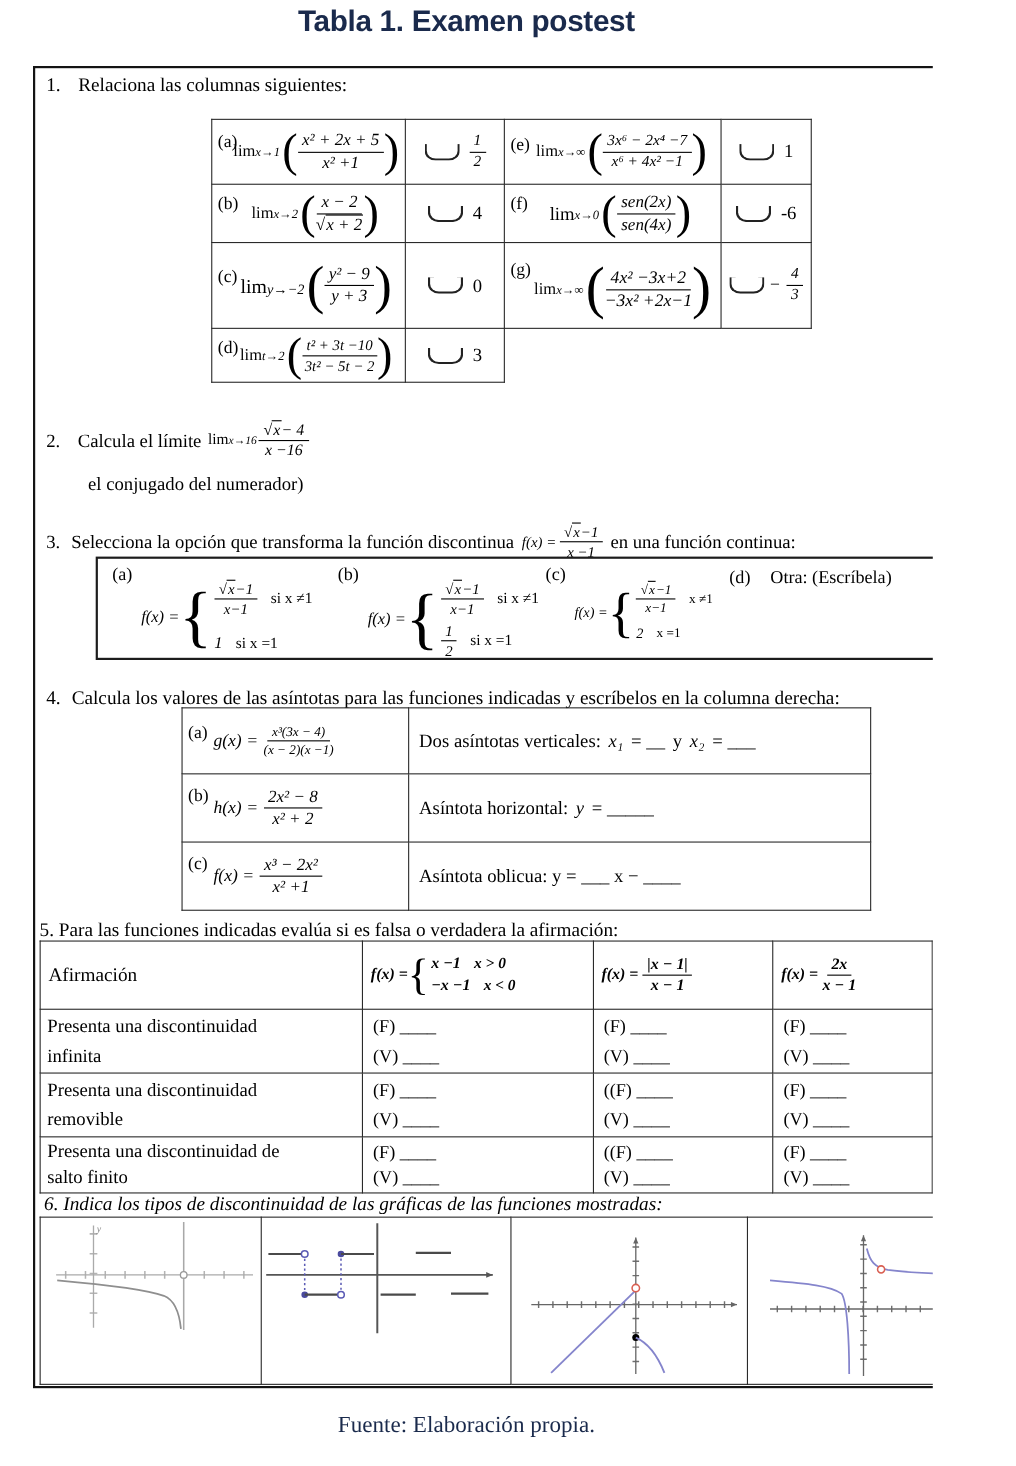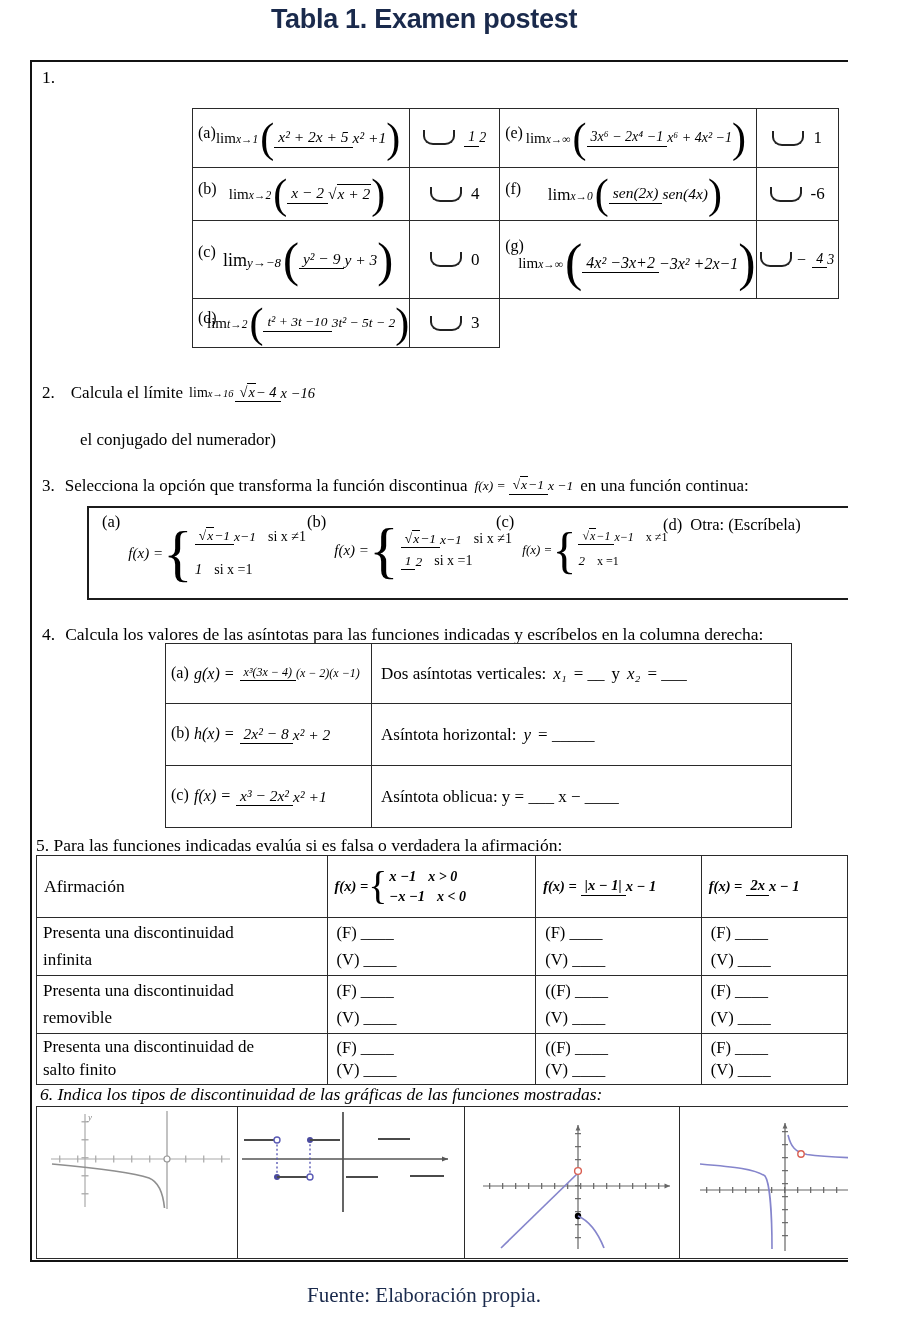--- a/index.html
+++ b/index.html
@@ -15,21 +15,21 @@
 
   .qline{font-size:17.5px;white-space:nowrap;display:flex;align-items:center;}
   .qnum{margin-right:16px;}
   .qnum.tight{margin-right:10px;}
 
   
   .mexpr{display:inline-flex;align-items:center;}
   .lim{display:inline-flex;flex-direction:row;align-items:flex-end;line-height:1;margin-right:2px;}
   .limw{font-size:15px;}
   .lims{font-size:11.5px;font-style:italic;margin-top:2px;}
-  .frac{display:inline-flex;flex-direction:row;align-items:flex-start;line-height:1.12;
+  .frac{display:inline-flex;flex-direction:column;align-items:center;line-height:1.12;
         font-style:italic;font-size:15.5px;}
   .frac .num{padding:0 4px 1px 4px;border-bottom:1.4px solid #000;white-space:nowrap;}
   .frac .den{padding-top:1px;white-space:nowrap;}
   .paren{font-size:42px;font-weight:100;line-height:0.78;transform:scaleY(1.02);
          font-style:normal;margin:0 0px;}
   .rsym{font-style:normal;}
   .rarg{border-top:1.2px solid #000;padding:0 1px;}
   .blankmark{display:inline-block;width:28px;height:13px;border:2.4px solid #222;border-top:none;
      border-radius:0 0 10px 10px / 0 0 9px 9px;vertical-align:-2px;}
   .ansval{font-size:17px;}
@@ -89,20 +89,21 @@
 <body>
 
 <div class="page">
 
   <div class="abs doc-title">Tabla 1. Examen postest</div>
 
   <div class="abs main-box"></div>
 
   <div class="abs qline" style="left:42px;top:67px;">
     <span class="qnum">1.</span>
+    <span>Relaciona las columnas siguientes:</span>
   </div>
 
   <table class="abs grid" style="left:192px;top:108px;">
     <colgroup>
         <col style="width:176px">
         <col style="width:90px">
         <col style="width:197px">
         <col style="width:82px">
       </colgroup>
     <tbody>
@@ -136,21 +137,21 @@
       <td>
             <div class="lcell-in">
         <span class="ltag">(e)</span>
         <span class="mexpr" style="margin-left:16px">
           <span class="lim">
                   <span class="limw">lim</span>
                   <span class="lims">x→∞</span>
                 </span>
           <span class="paren">(</span>
           <span class="frac" style="font-size:14px">
-                  <span class="num">3x⁶ − 2x⁴ −1</span>
+                  <span class="num">3x⁶ − 2x⁴ −7</span>
                   <span class="den">x⁶ + 4x² −1</span>
                 </span>
           <span class="paren">)</span>
         </span>
             </div>
           </td>
       <td>
             <div class="acell-in">
         <span class="blankmark"></span>
         <span class="ansval">1</span>
@@ -205,21 +206,21 @@
             </div>
           </td>
     </tr>
     <tr style="height:78px">
       <td>
             <div class="lcell-in">
         <span class="ltag">(c)</span>
         <span class="mexpr" style="margin-left:14px">
           <span class="lim">
                   <span class="limw" style="font-size:18px">lim</span>
-                  <span class="lims" style="font-size:13px">y→−8</span>
+                  <span class="lims" style="font-size:13px">y→−2</span>
                 </span>
           <span class="paren" style="font-size:48px">(</span>
           <span class="frac">
                   <span class="num">y² − 9</span>
                   <span class="den">y + 3</span>
                 </span>
           <span class="paren" style="font-size:48px">)</span>
         </span>
             </div>
           </td>
@@ -375,21 +376,21 @@
           </span>
           <span class="pwrow">
             <span class="pwv">2</span>
             <span class="pwc" style="font-size:12px">x =1</span>
           </span>
         </span>
       </span>
     </div>
     <div class="opt" style="left:574px;top:7px">
       <span class="otag">(d)</span>
-      <span style="font-size:16.5px;">Otra: (Escríbela)</span>
+      <span style="font-size:16.5px;margin-left:10px">Otra: (Escríbela)</span>
     </div>
   </div>
 
   <div class="abs qline" style="left:42px;top:624px;">
     <span class="qnum tight">4.</span>
     <span>Calcula los valores de las asíntotas para las funciones indicadas y escríbelos en la columna derecha:</span>
   </div>
 
   <table class="abs grid" style="left:165px;top:643px;">
     <colgroup>

